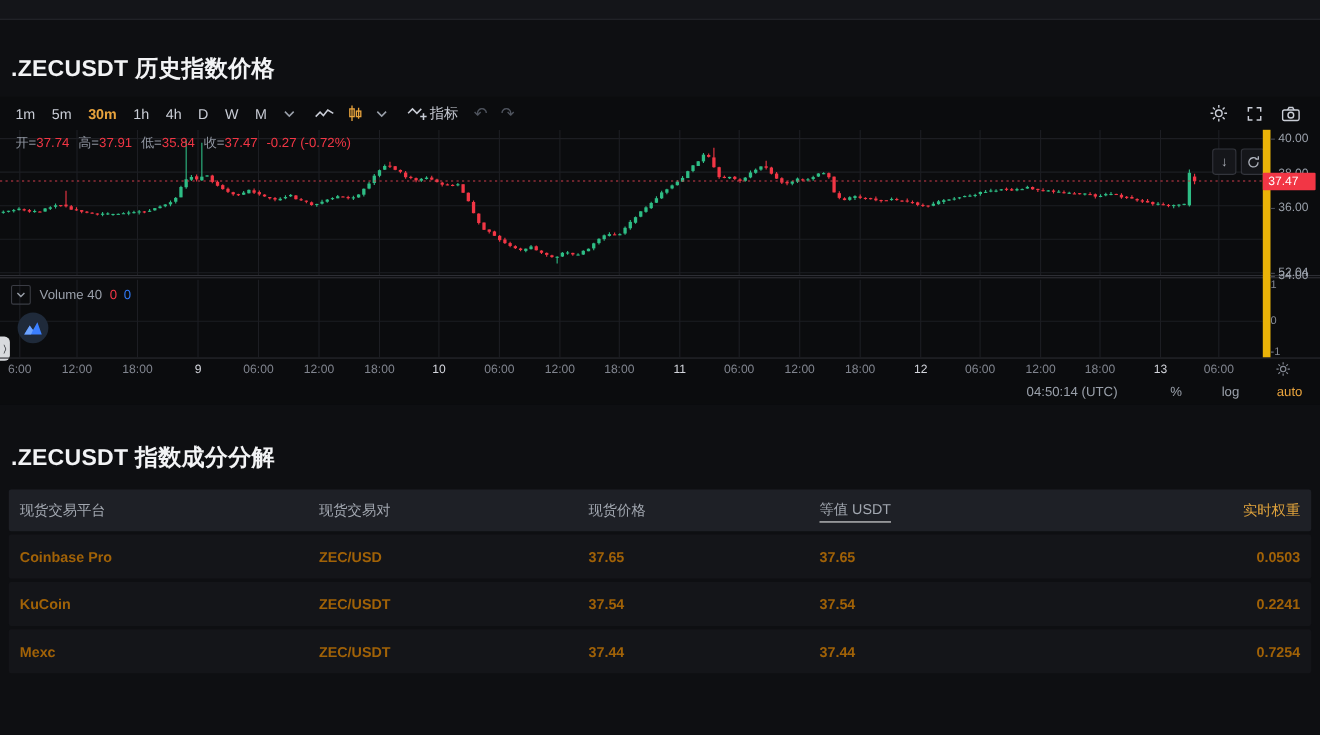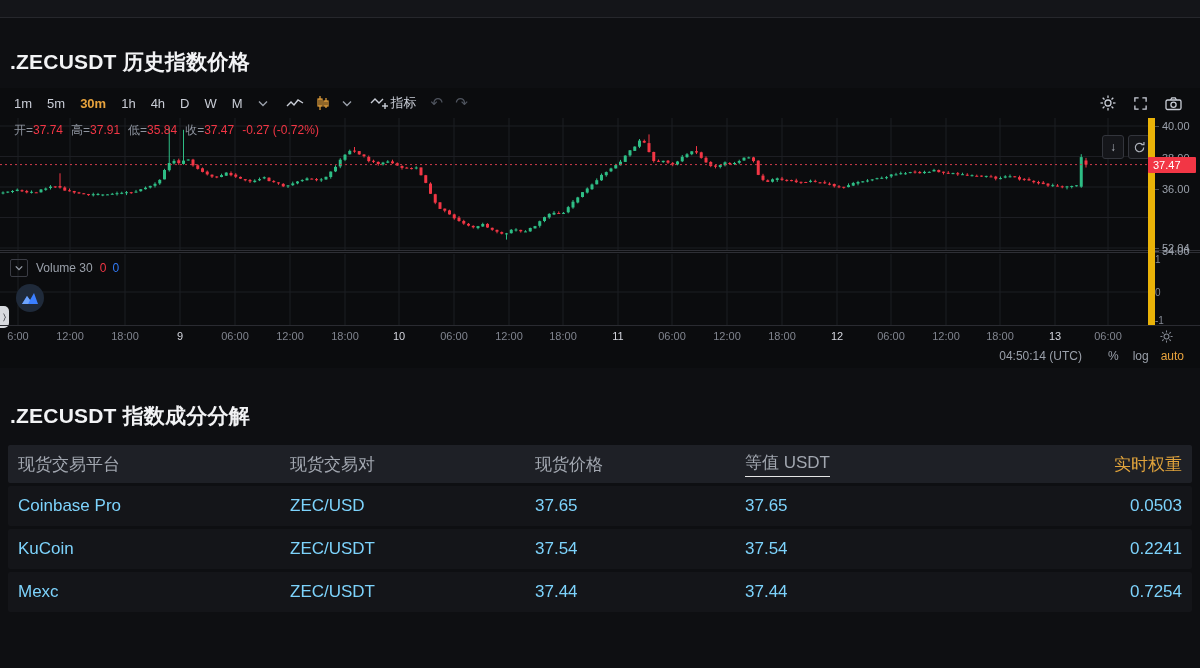--- a/index.html
+++ b/index.html
@@ -43,33 +43,33 @@
   .vol-legend{position:absolute;top:141px;left:10px;display:flex;align-items:center;font-size:12px;color:#9aa0aa;}
   .vchev{width:16px;height:16px;border:1px solid #3a3c44;border-radius:2px;display:inline-flex;align-items:center;justify-content:center;margin-right:8px;cursor:pointer;}
   .v-red{color:#f23645;margin-left:7px;} .v-blue{color:#3179f5;margin-left:6px;}
 
   .logo{position:absolute;top:166px;left:16px;width:28px;height:28px;border-radius:50%;background:#1f2a3a;display:flex;align-items:center;justify-content:center;}
   .handle{position:absolute;top:188px;left:0;width:9px;height:22px;background:#d8dade;border-radius:0 5px 5px 0;color:#2b2d33;font-size:9px;line-height:22px;text-align:center;cursor:pointer;}
   .qbtns{position:absolute;top:17px;left:1102px;display:flex;gap:4px;}
   .qbtn{width:20px;height:22px;border:1px solid #33353c;background:#15161a;border-radius:3px;color:#aeb2bb;font-size:12px;display:flex;align-items:center;justify-content:center;cursor:pointer;}
 
   .status{position:absolute;top:257px;left:0;width:1200px;height:23px;font-size:12px;color:#9aa0aa;}
-  .status .inner{position:absolute;right:16px;top:0;line-height:22px;display:flex;align-items:center;}
+  .status .inner{position:absolute;right:16px;top:0;line-height:22px;display:flex;align-items:center;gap:22px;}
   .status .clock{margin-right:26px;}
   .status .pct{margin-right:14px;cursor:pointer;}
   .status .log{margin-right:12px;cursor:pointer;}
   .status .auto{color:#e8a33d;cursor:pointer;}
 
   
   .tbl{position:absolute;top:445px;left:8px;width:1184px;}
-  .trow{display:grid;grid-template-columns:272px 245px 210px 340px 1fr;align-items:center;padding:0 10px;box-sizing:border-box;font-size:17px;}
+  .trow{display:grid;grid-template-columns:272px 245px 210px 340px 1fr;align-items:center;padding:0 10px;box-sizing:border-box;font-size:13px;}
   .thead{height:38px;background:#1e2026;color:#a2a7b0;border-radius:2px;}
   .thead .underline{border-bottom:1px solid #e5e5e5;padding-bottom:2px;display:inline-block;}
   .thead .accent{color:#e0a33c;}
-  .tdata{height:40px;background:#141519;margin-top:3px;color:#7dd3fc;border-radius:2px;}
+  .tdata{height:40px;background:#141519;margin-top:3px;color:#a16207;border-radius:2px;font-weight:bold;}
   .col-r{text-align:right;}
   .grid{stroke:#1d1e23;stroke-width:1;}
   .pline{stroke:#d13c4c;stroke-width:1;stroke-dasharray:2 3;}
 </style>
 </head>
 <body>
 
 <div class="topstrip"></div>
 
 <div id="title1" class="h-title">.ZECUSDT 历史指数价格</div>
@@ -659,21 +659,21 @@
       </svg>
 
     <div class="legend"><span id="legend-items"><span class="lab">开=</span><span class="val">37.74</span><span class="lab">高=</span><span class="val">37.91</span><span class="lab">低=</span><span class="val">35.84</span><span class="lab">收=</span><span class="val">37.47</span></span><span class="chg">-0.27 (-0.72%)</span></div>
 
     <div class="vol-legend">
       <span class="vchev">
         <svg width="8" height="6" viewBox="0 0 10 7">
             <polyline points="1,1.5 5,5.5 9,1.5" fill="none" stroke="#9aa0aa" stroke-width="1.6"></polyline>
           </svg>
       </span>
-      <span>Volume 30</span>
+      <span>Volume 40</span>
       <span class="v-red">0</span>
       <span class="v-blue">0</span>
     </div>
 
     <div class="logo">
       <svg width="18" height="14" viewBox="0 0 18 14">
           <path d="M1 13 L6 5 L9 9 L13 2 L17 13 Z" fill="#3b7fff"></path>
           <path d="M6 5 L9 9 L7.2 13 H1 Z" fill="#7fb0ff" opacity="0.75"></path>
         </svg>
     </div>

